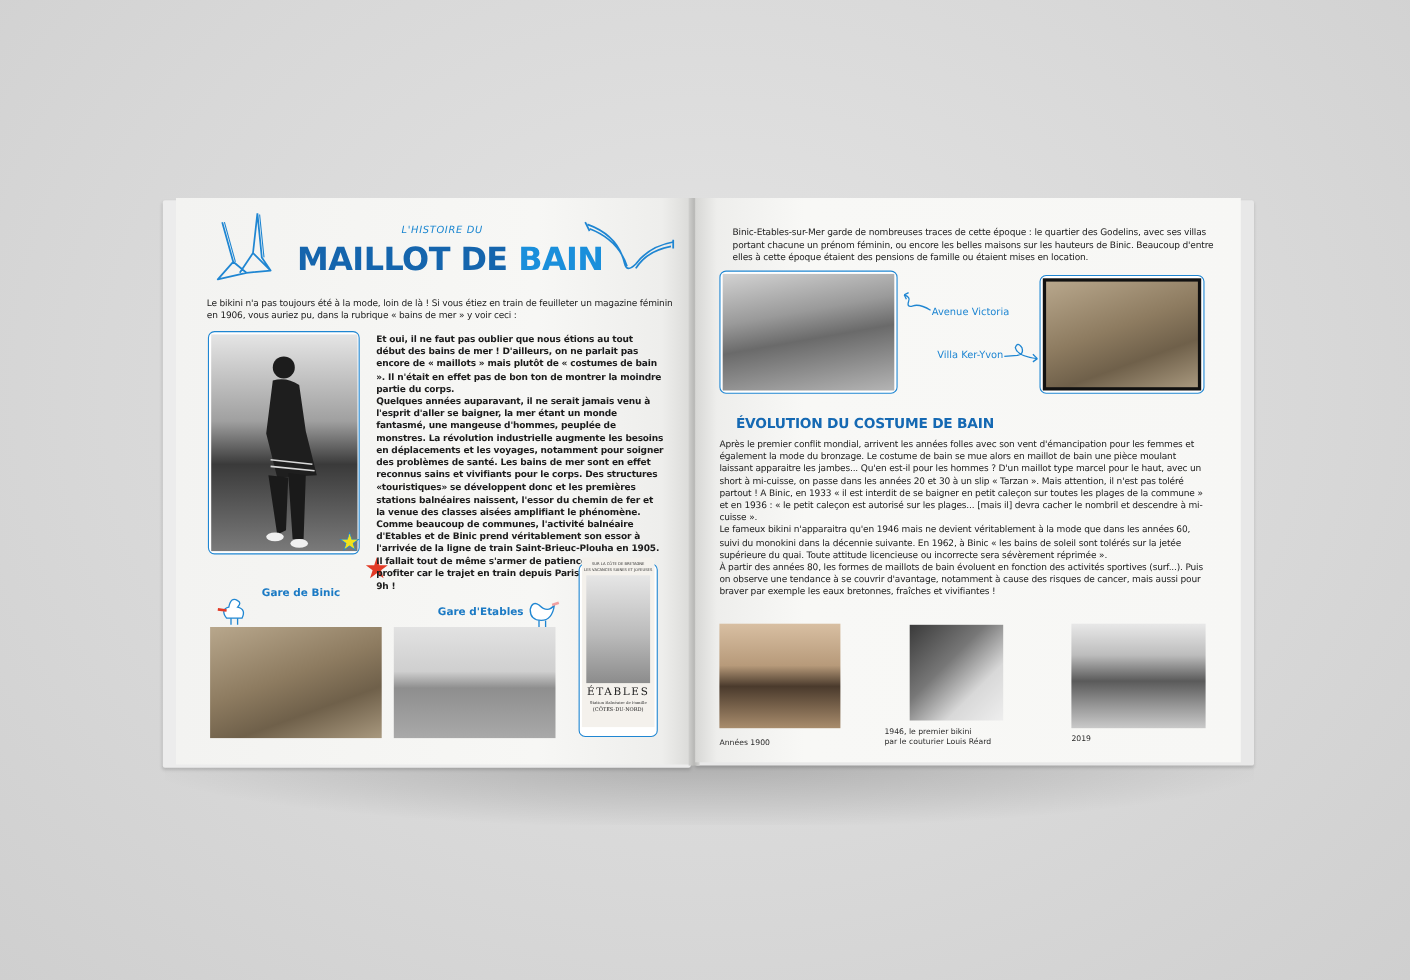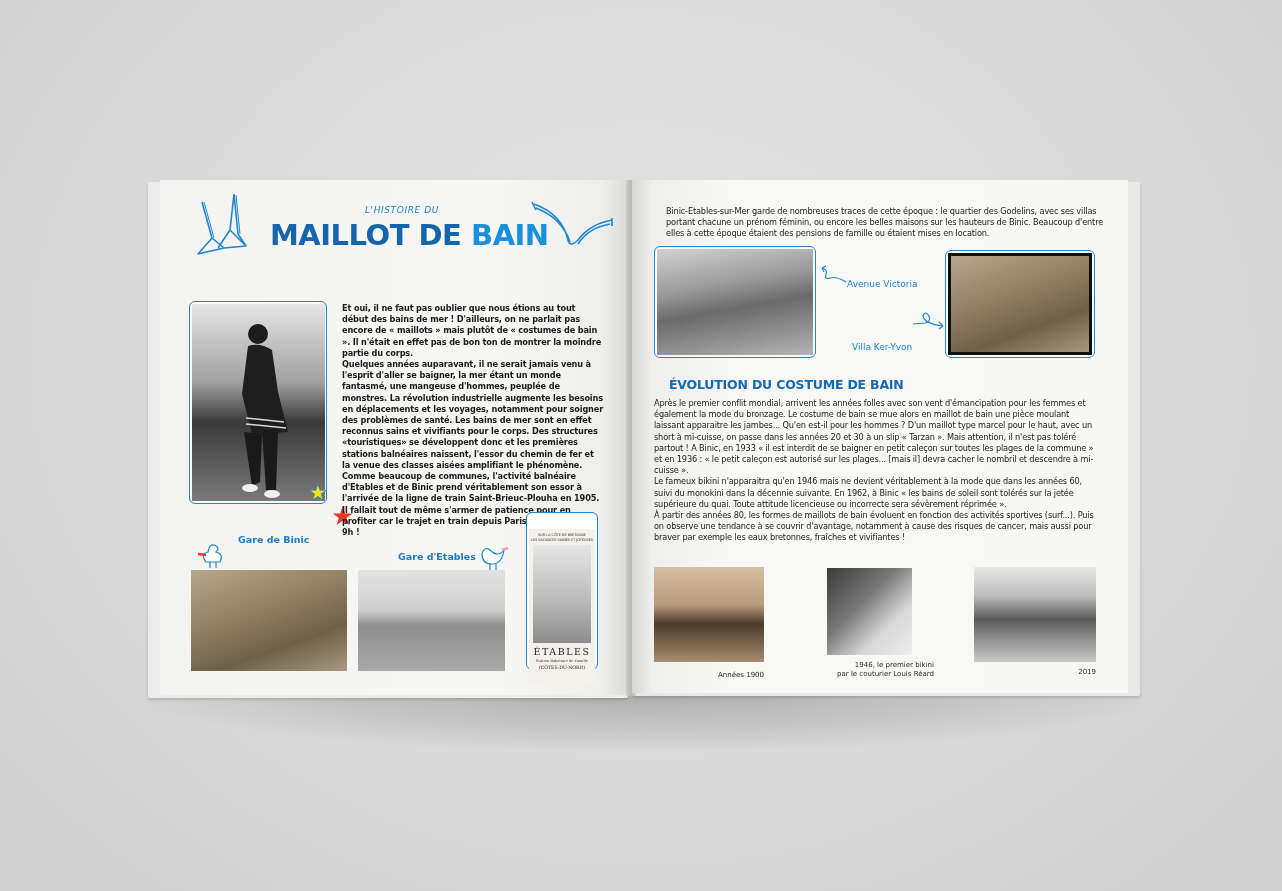--- a/index.html
+++ b/index.html
@@ -65,21 +65,21 @@
     position: absolute; background: #888;
   }
   .col-text { position: absolute; left: 182px; top: 123px; width: 262px; font-weight: bold; }
   .star { position: absolute; font-size: 22px; line-height: 22px; }
   .caption-blue {
     position: absolute; font-family: "DejaVu Sans", sans-serif; font-weight: bold;
     font-size: 9.5px; color: #1b7ac4;
   }
   .caption-small {
     position: absolute; font-family: "DejaVu Sans", sans-serif; font-size: 7px;
-    color: #2a2a2a; text-align: right; line-height: 9px;
+    color: #2a2a2a; text-align: left; line-height: 9px;
   }
   .section-title {
     position: absolute; left: 22px; top: 197px;
     font-family: "DejaVu Sans", sans-serif; font-weight: bold; font-size: 12.5px;
     color: #1569b3; letter-spacing: -0.2px; margin-left: 15px;
   }
   .sepia { background: linear-gradient(160deg,#b8a78c,#8d7b60 45%,#6f604a 70%,#a8987e); }
   .bw { background: linear-gradient(170deg,#d2d2d2 0%,#9a9a9a 35%,#6a6a6a 55%,#b4b4b4 100%); }
   .bw2 { background: linear-gradient(180deg,#e2e2e2 0%,#cfcfcf 40%,#8e8e8e 55%,#a9a9a9 100%); }
   .bw-dark { background: linear-gradient(180deg,#e5e5e5 0%,#a0a0a0 40%,#3a3a3a 60%,#7a7a7a 100%); }
@@ -103,20 +103,21 @@
   </svg>
 
   <svg style="left:372px;top:20px;" width="82" height="50" viewBox="0 0 82 50">
     <path d="M2 4 Q30 14 36 40 Q38 48 46 40 Q58 24 80 20 M4 8 Q30 18 38 42 M78 24 Q56 28 46 44" fill="none" stroke="#1f86d2" stroke-width="1.6" stroke-linejoin="round"></path>
     <path d="M0 2 L4 10 M80 18 L80 26" stroke="#1f86d2" stroke-width="1.6"></path>
   </svg>
 
   <div class="kicker">L'HISTOIRE DU</div>
   <div class="big-title"><span>MAILLOT DE</span><span class="part2"> BAIN</span></div>
 
+  <div class="text intro">Le bikini n'a pas toujours été à la mode, loin de là ! Si vous étiez en train de feuilleter un magazine féminin en 1906, vous auriez pu, dans la rubrique « bains de mer » y voir ceci :</div>
 
   <div class="photo-frame" style="left:29px;top:121px;width:138px;height:203px;"></div>
   <div class="photo bw-dark" style="left:32px;top:124px;width:133px;height:197px;">
     <svg style="left:40px;top:18px;" width="60" height="176" viewBox="0 0 60 176">
       <ellipse cx="26" cy="12" rx="10" ry="10" fill="#1c1c1c"></ellipse>
       <path d="M16 24 Q28 20 40 28 L46 70 L56 110 L20 112 L10 72 Z" fill="#1e1e1e"></path>
       <path d="M12 110 L30 112 L28 160 L20 164 Z M30 108 L46 110 L44 168 L34 168 Z" fill="#1a1a1a"></path>
       <ellipse cx="18" cy="166" rx="8" ry="4" fill="#f0f0f0"></ellipse>
       <ellipse cx="40" cy="172" rx="8" ry="4" fill="#f0f0f0"></ellipse>
       <path d="M14 96 L52 100 M14 102 L54 106" stroke="#d9d9d9" stroke-width="1.5"></path>
@@ -143,21 +144,21 @@
   <svg style="left:316px;top:362px;" width="32" height="30" viewBox="0 0 32 30">
     <path d="M6 12 Q8 4 14 8 Q22 16 28 8 Q26 22 16 22 Q6 22 6 12 Z" fill="#fff" stroke="#1f86d2" stroke-width="1.2"></path>
     <path d="M26 8 L32 6" stroke="#f0a0a0" stroke-width="2.5"></path>
     <path d="M14 22 L14 28 M20 22 L20 28" stroke="#1f86d2" stroke-width="1.2"></path>
   </svg>
 
   <div class="photo sepia" style="left:31px;top:390px;width:156px;height:101px;"></div>
   <div class="photo bw2" style="left:198px;top:390px;width:147px;height:101px;"></div>
 
   <div class="photo-frame" style="left:366px;top:332px;width:72px;height:158px;"></div>
-  <div class="photo" style="left:369px;top:349px;width:66px;height:154px;background:#f4f1ec;padding-left:16px;">
+  <div class="photo" style="left:369px;top:327px;width:66px;height:154px;background:#f4f1ec;padding-left:16px;">
     <div style="position:absolute;left:0;top:4px;width:66px;text-align:center;font-family:'DejaVu Sans',sans-serif;font-size:3.4px;color:#333;line-height:4.5px;">
       <div>SUR LA CÔTE DE BRETAGNE</div>
       <div>LES VACANCES SAINES ET JOYEUSES</div>
     </div>
     <div class="bw" style="position:absolute;left:4px;top:16px;width:58px;height:98px;background:linear-gradient(180deg,#e6e6e6 0%,#bbbbbb 55%,#8c8c8c 100%);"></div>
     <div style="position:absolute;left:0;top:117px;width:66px;text-align:center;font-family:'DejaVu Serif',serif;font-size:9.5px;letter-spacing:1.5px;color:#222;">ÉTABLES</div>
     <div style="position:absolute;left:0;top:130px;width:66px;text-align:center;font-family:'DejaVu Serif',serif;font-size:3.6px;color:#333;">Station Balnéaire de Famille</div>
     <div style="position:absolute;left:0;top:136px;width:66px;text-align:center;font-family:'DejaVu Serif',serif;font-size:4.6px;color:#222;">(CÔTES-DU-NORD)</div>
   </div>
 </div>
@@ -169,21 +170,21 @@
 
   <div class="photo-frame" style="left:22px;top:66px;width:162px;height:112px;"></div>
   <div class="photo bw" style="left:25px;top:69px;width:156px;height:106px;"></div>
 
   <svg style="left:186px;top:84px;" width="30" height="22" viewBox="0 0 30 22">
     <path d="M28 18 Q18 12 12 14 Q6 16 8 10 Q10 6 4 4" fill="none" stroke="#1f86d2" stroke-width="1.2"></path>
     <path d="M4 4 L8 2 M4 4 L6 8" stroke="#1f86d2" stroke-width="1.2"></path>
   </svg>
   <div class="annot" style="left:215px;top:99px;">Avenue Victoria</div>
 
-  <div class="annot" style="left:220px;top:138px;margin-top:24px;">Villa Ker-Yvon</div>
+  <div class="annot" style="left:220px;top:138px;">Villa Ker-Yvon</div>
   <svg style="left:281px;top:130px;" width="32" height="20" viewBox="0 0 32 20">
     <path d="M0 14 L12 13 Q18 12 16 6 Q12 0 10 6 Q12 14 30 16" fill="none" stroke="#1f86d2" stroke-width="1.2"></path>
     <path d="M30 16 L26 12 M30 16 L26 19" stroke="#1f86d2" stroke-width="1.2"></path>
   </svg>
 
   <div class="photo-frame" style="left:313px;top:70px;width:150px;height:108px;"></div>
   <div class="photo" style="left:316px;top:73px;width:144px;height:102px;background:#111;">
     <div class="sepia" style="position:absolute;left:3px;top:3px;width:138px;height:96px;"></div>
   </div>
 

